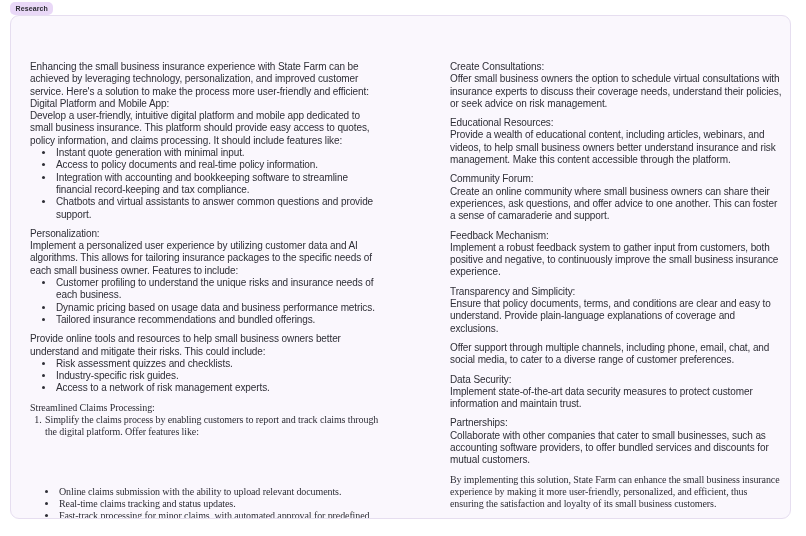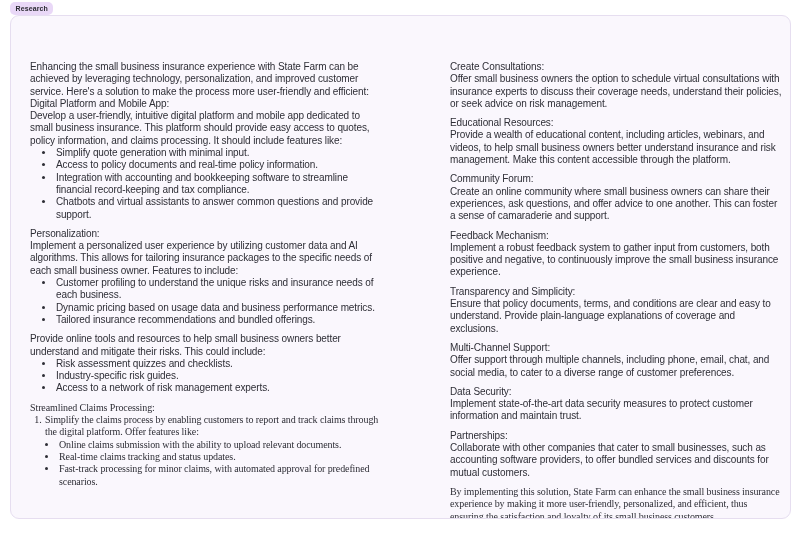--- a/index.html
+++ b/index.html
@@ -39,37 +39,37 @@
     font-size:10px;line-height:12.3px;letter-spacing:-0.1px;
   }
   .col{display:block;}
   .col-left{width:352px;}
   .col-right{width:332px;}
   .section{margin:0 0 7px 0;}
   .section:last-child{margin-bottom:0;font-family:Liberation Serif, serif;}
   .para{margin:0;}
   ul{margin:0;padding-left:25px;list-style:disc;}
   ol{margin:0;padding-left:14px;list-style:decimal;}
-  ol ul{padding-left:13px;}
+  ol ul{padding-left:13px;margin-top:47px;}
   li{margin:0;padding-left:1px;}
 </style>
 </head>
 <body>
 
 <div class="badge">Research</div>
 
 <div class="panel">
   <div class="columns">
     <div class="col col-left">
         <div class="section">
           <div class="para">Enhancing the small business insurance experience with State Farm can be achieved by leveraging technology, personalization, and improved customer service. Here's a solution to make the process more user-friendly and efficient:</div>
           <div class="para">Digital Platform and Mobile App:</div>
           <div class="para">Develop a user-friendly, intuitive digital platform and mobile app dedicated to small business insurance. This platform should provide easy access to quotes, policy information, and claims processing. It should include features like:</div>
           <ul>
-            <li>Simplify quote generation with minimal input.</li>
+            <li>Instant quote generation with minimal input.</li>
             <li>Access to policy documents and real-time policy information.</li>
             <li>Integration with accounting and bookkeeping software to streamline financial record-keeping and tax compliance.</li>
             <li>Chatbots and virtual assistants to answer common questions and provide support.</li>
           </ul>
         </div>
         <div class="section">
           <div class="para">Personalization:</div>
           <div class="para">Implement a personalized user experience by utilizing customer data and AI algorithms. This allows for tailoring insurance packages to the specific needs of each small business owner. Features to include:</div>
           <ul>
             <li>Customer profiling to understand the unique risks and insurance needs of each business.</li>
@@ -111,21 +111,20 @@
         </div>
         <div class="section">
           <div class="para">Feedback Mechanism:</div>
           <div class="para">Implement a robust feedback system to gather input from customers, both positive and negative, to continuously improve the small business insurance experience.</div>
         </div>
         <div class="section">
           <div class="para">Transparency and Simplicity:</div>
           <div class="para">Ensure that policy documents, terms, and conditions are clear and easy to understand. Provide plain-language explanations of coverage and exclusions.</div>
         </div>
         <div class="section">
-          <div class="para">Multi-Channel Support:</div>
           <div class="para">Offer support through multiple channels, including phone, email, chat, and social media, to cater to a diverse range of customer preferences.</div>
         </div>
         <div class="section">
           <div class="para">Data Security:</div>
           <div class="para">Implement state-of-the-art data security measures to protect customer information and maintain trust.</div>
         </div>
         <div class="section">
           <div class="para">Partnerships:</div>
           <div class="para">Collaborate with other companies that cater to small businesses, such as accounting software providers, to offer bundled services and discounts for mutual customers.</div>
         </div>

